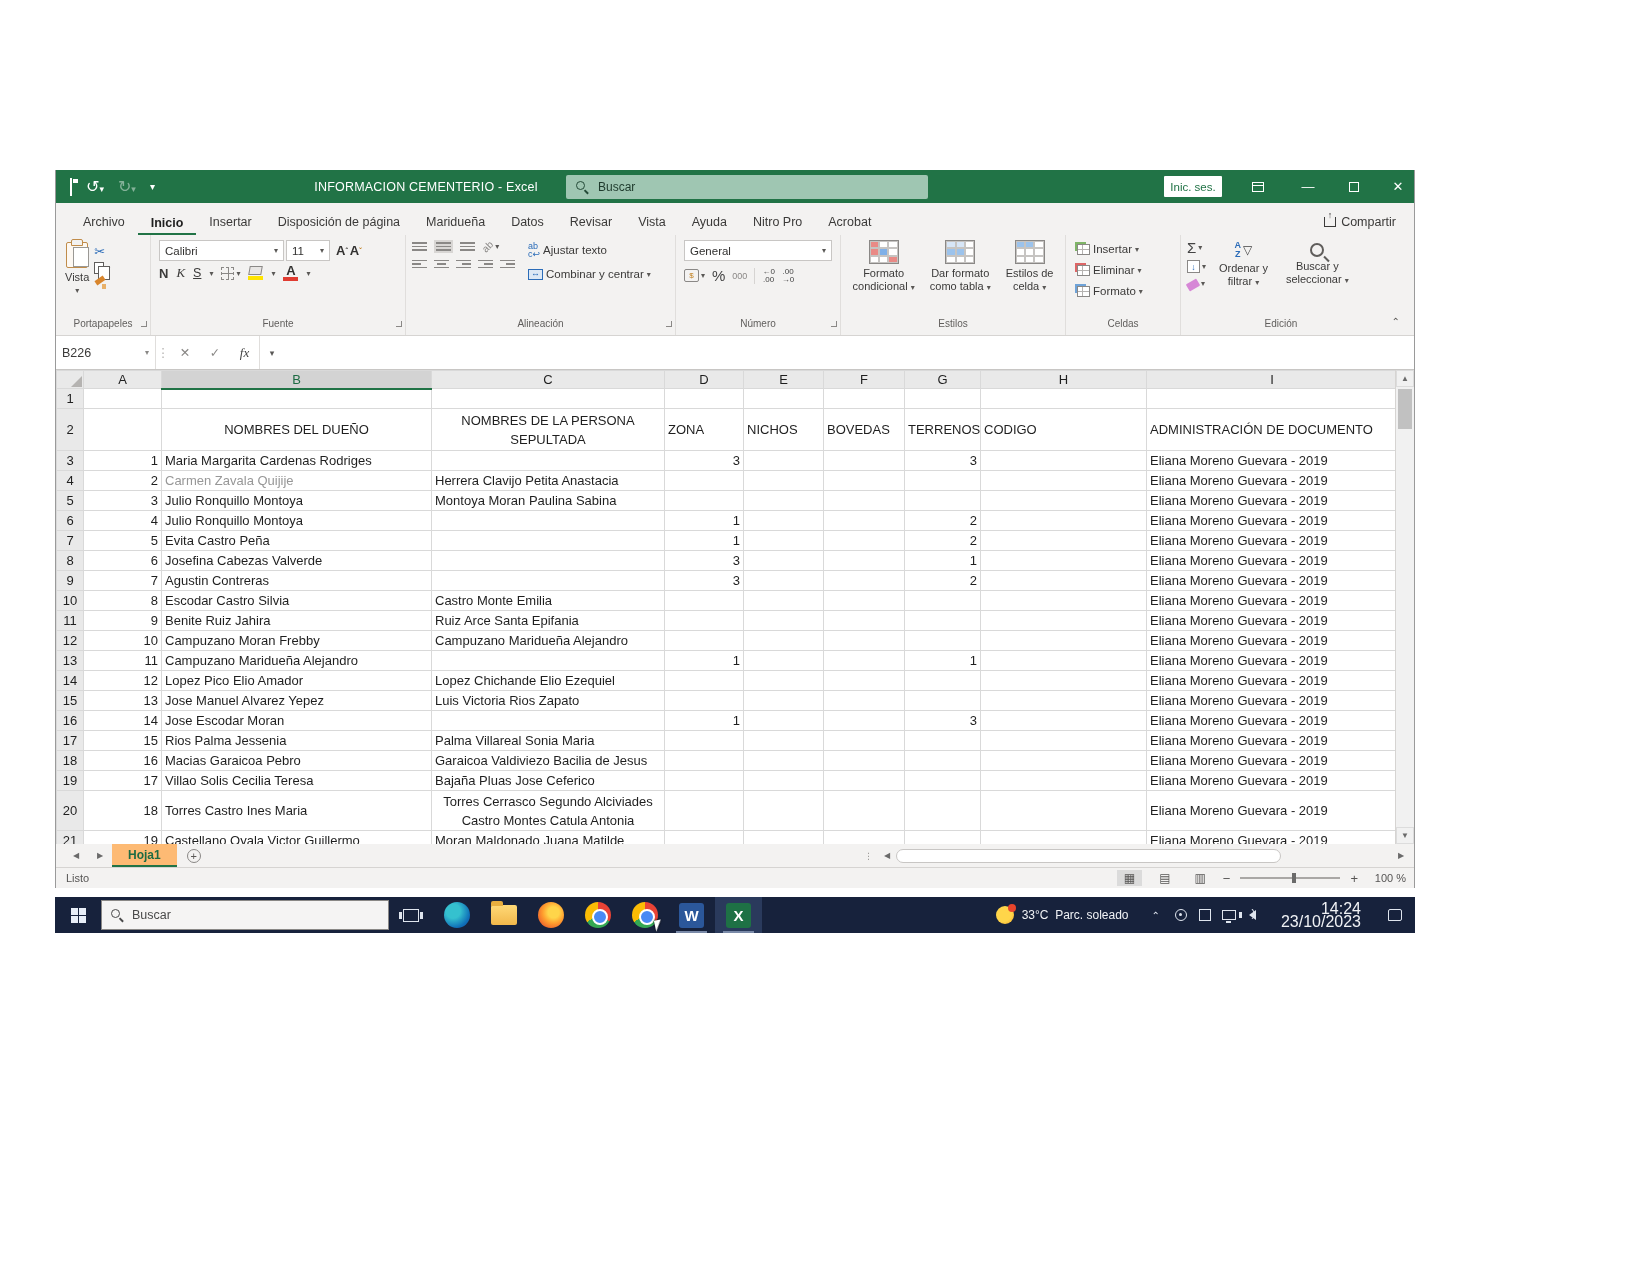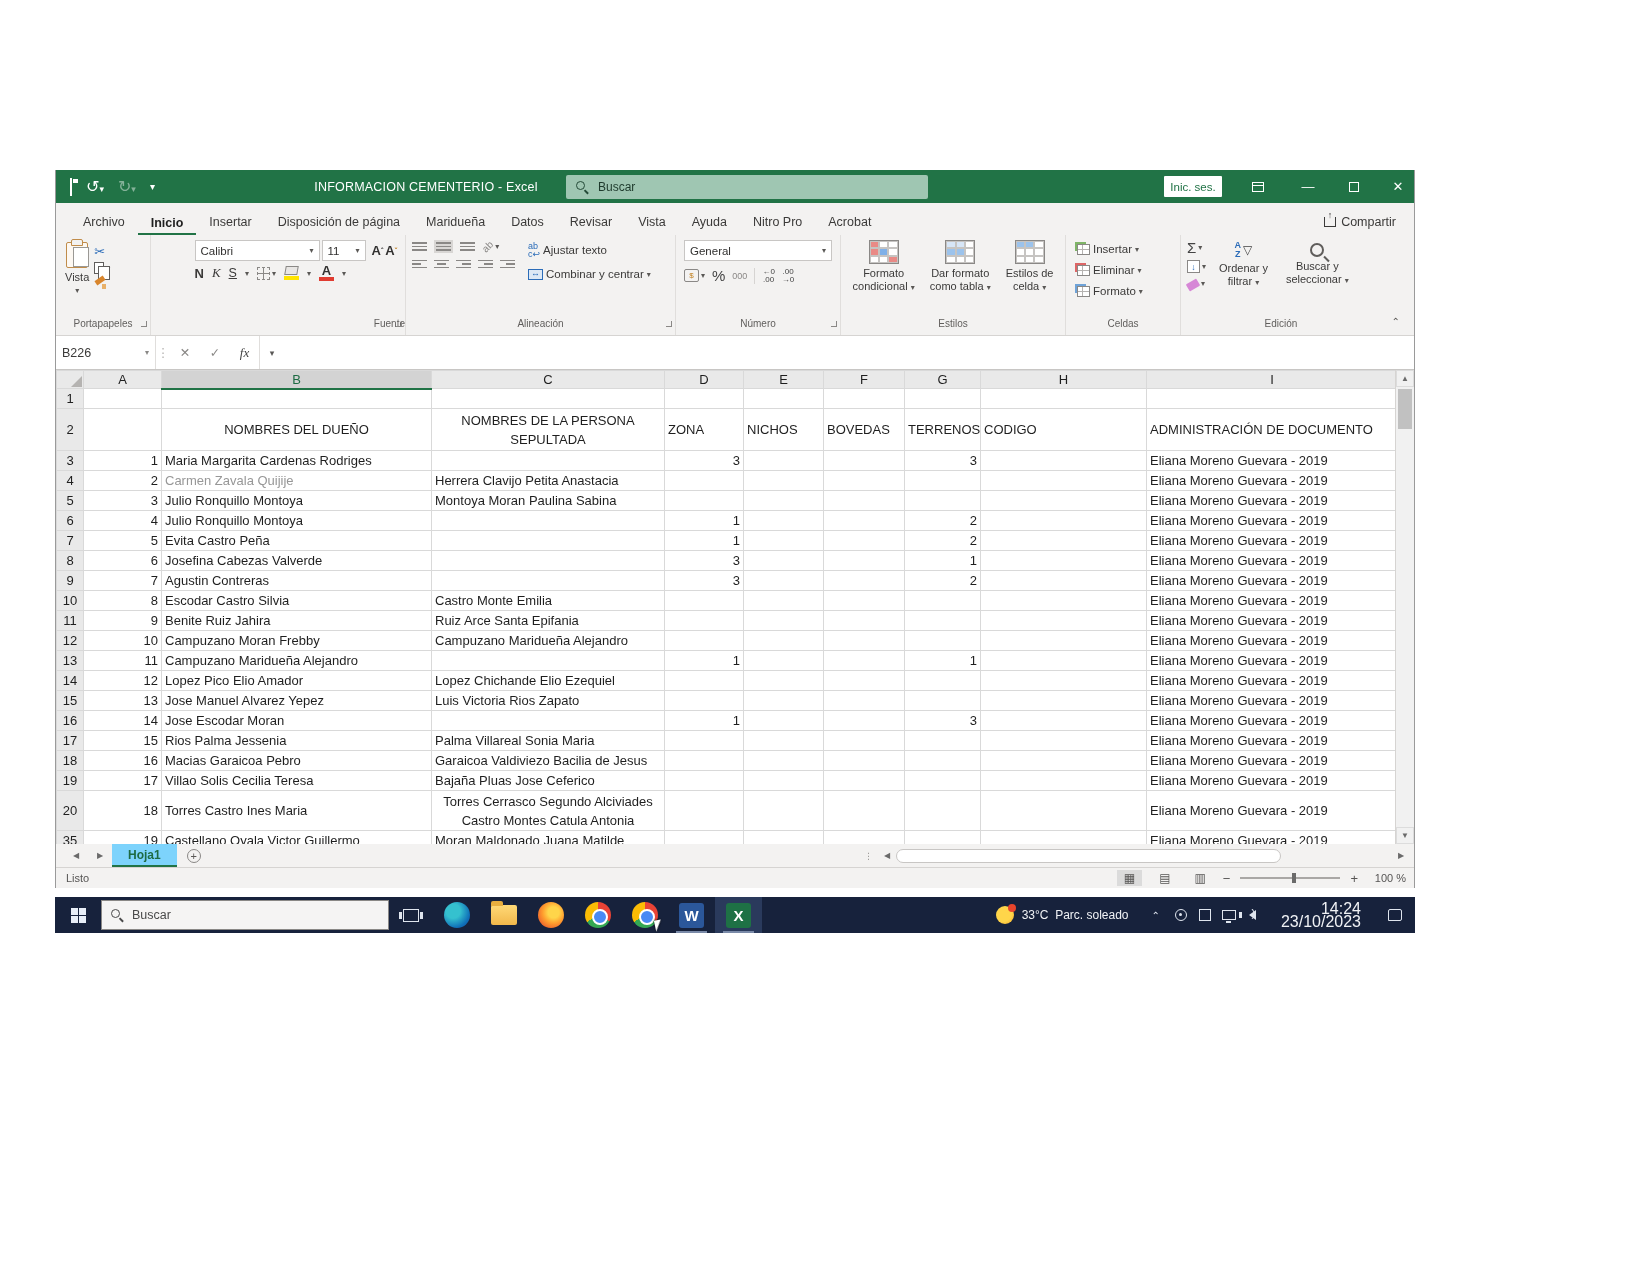--- a/index.html
+++ b/index.html
@@ -122,21 +122,21 @@
   .hdrcell { text-align:center; vertical-align:bottom; font-size:12.5px; }
   .hdrleft { text-align:left; vertical-align:bottom; font-size:12.5px; }
   .vscroll { position:absolute; right:0; top:0; width:19px; height:100%; background:#f1f1f1; border-left:1px solid #d6d4d2; }
   .vscroll .arr { position:absolute; left:0; width:100%; height:17px; color:#6a6a6a; font-size:8px; display:flex; align-items:center; justify-content:center; background:#f1f1f1; border:1px solid #dcdcdc;}
   .vscroll .up { top:0; } .vscroll .down { bottom:0; }
   .vthumb { position:absolute; left:2px; top:19px; width:14px; height:40px; background:#c1c1c1; }
 
   
   .sheetbar { height:24px; background:#f3f2f1; border-bottom:1px solid #d6d4d2; display:flex; align-items:stretch; font-size:12px; color:#5a5856; position:relative; }
   .snav { width:56px; display:flex; align-items:center; justify-content:space-around; color:#9a9896; font-size:9px; padding-left:8px;}
-  .stab { background:#7dd3fc; border-bottom:2.5px solid #217346; color:#1d6b43; font-weight:bold; display:flex; align-items:center; padding:0 16px; }
+  .stab { background:#fdba74; border-bottom:2.5px solid #217346; color:#1d6b43; font-weight:bold; display:flex; align-items:center; padding:0 16px; }
   .addsheet { width:34px; display:flex; align-items:center; justify-content:center; }
   .pluscirc { width:14px; height:14px; border:1px solid #8a8886; border-radius:50%; font-size:11px; line-height:12px; text-align:center; color:#5a5856; }
   .hscroll { position:absolute; right:0; top:0; height:100%; left:808px; display:flex; align-items:center; }
   .hs-dots { color:#9a9896; font-size:9px; margin-right:6px; letter-spacing:1px;}
   .hs-arr { font-size:8px; color:#6a6a6a; width:14px; text-align:center; }
   .hthumb { width:385px; height:14px; background:#fff; border:1px solid #c8c6c4; border-radius:7px; margin:0 2px; }
   .hspace { flex:1; }
 
   
   .statusbar { height:20px; background:#f3f2f1; display:flex; align-items:center; font-size:11px; color:#565554; position:relative; }
@@ -264,21 +264,21 @@
           <span class="minirow">
               <span class="copyic"></span>
               <span class="chev">▾</span>
             </span>
           <span class="brush"></span>
         </div>
       </div>
       <div class="glabel"><span>Portapapeles</span><span class="launcher"></span></div>
     </div>
 
-    <div class="rgroup" style="width:255px;align-items:flex-end;">
+    <div class="rgroup" style="width:255px;">
       <div class="gbody" style="flex-direction:column;gap:4px;padding:5px 8px 0;">
         <div class="minirow">
           <div class="combo" style="width:125px;">
               <span>Calibri</span>
               <span class="chev">▾</span>
             </div>
           <div class="combo" style="width:44px;">
               <span>11</span>
               <span class="chev">▾</span>
             </div>
@@ -803,21 +803,21 @@
             <td class="ctext" style="white-space: normal; line-height: 19px;"><span>Torres Cerrasco Segundo Alciviades</span><br><span>Castro Montes Catula Antonia</span></td>
             <td class="num"></td>
             <td></td>
             <td></td>
             <td class="num"></td>
             <td></td>
             <td>Eliana Moreno Guevara - 2019</td>
           </tr>
 
           <tr class="rr">
-            <td class="rowhdr">35</td>
+            <td class="rowhdr">21</td>
             <td class="num">19</td>
             <td><span>Castellano Oyala Victor Guillermo</span></td>
             <td class="ctext"><span>Moran Maldonado Juana Matilde</span></td>
             <td class="num"></td>
             <td></td>
             <td></td>
             <td class="num"></td>
             <td></td>
             <td>Eliana Moreno Guevara - 2019</td>
           </tr>

